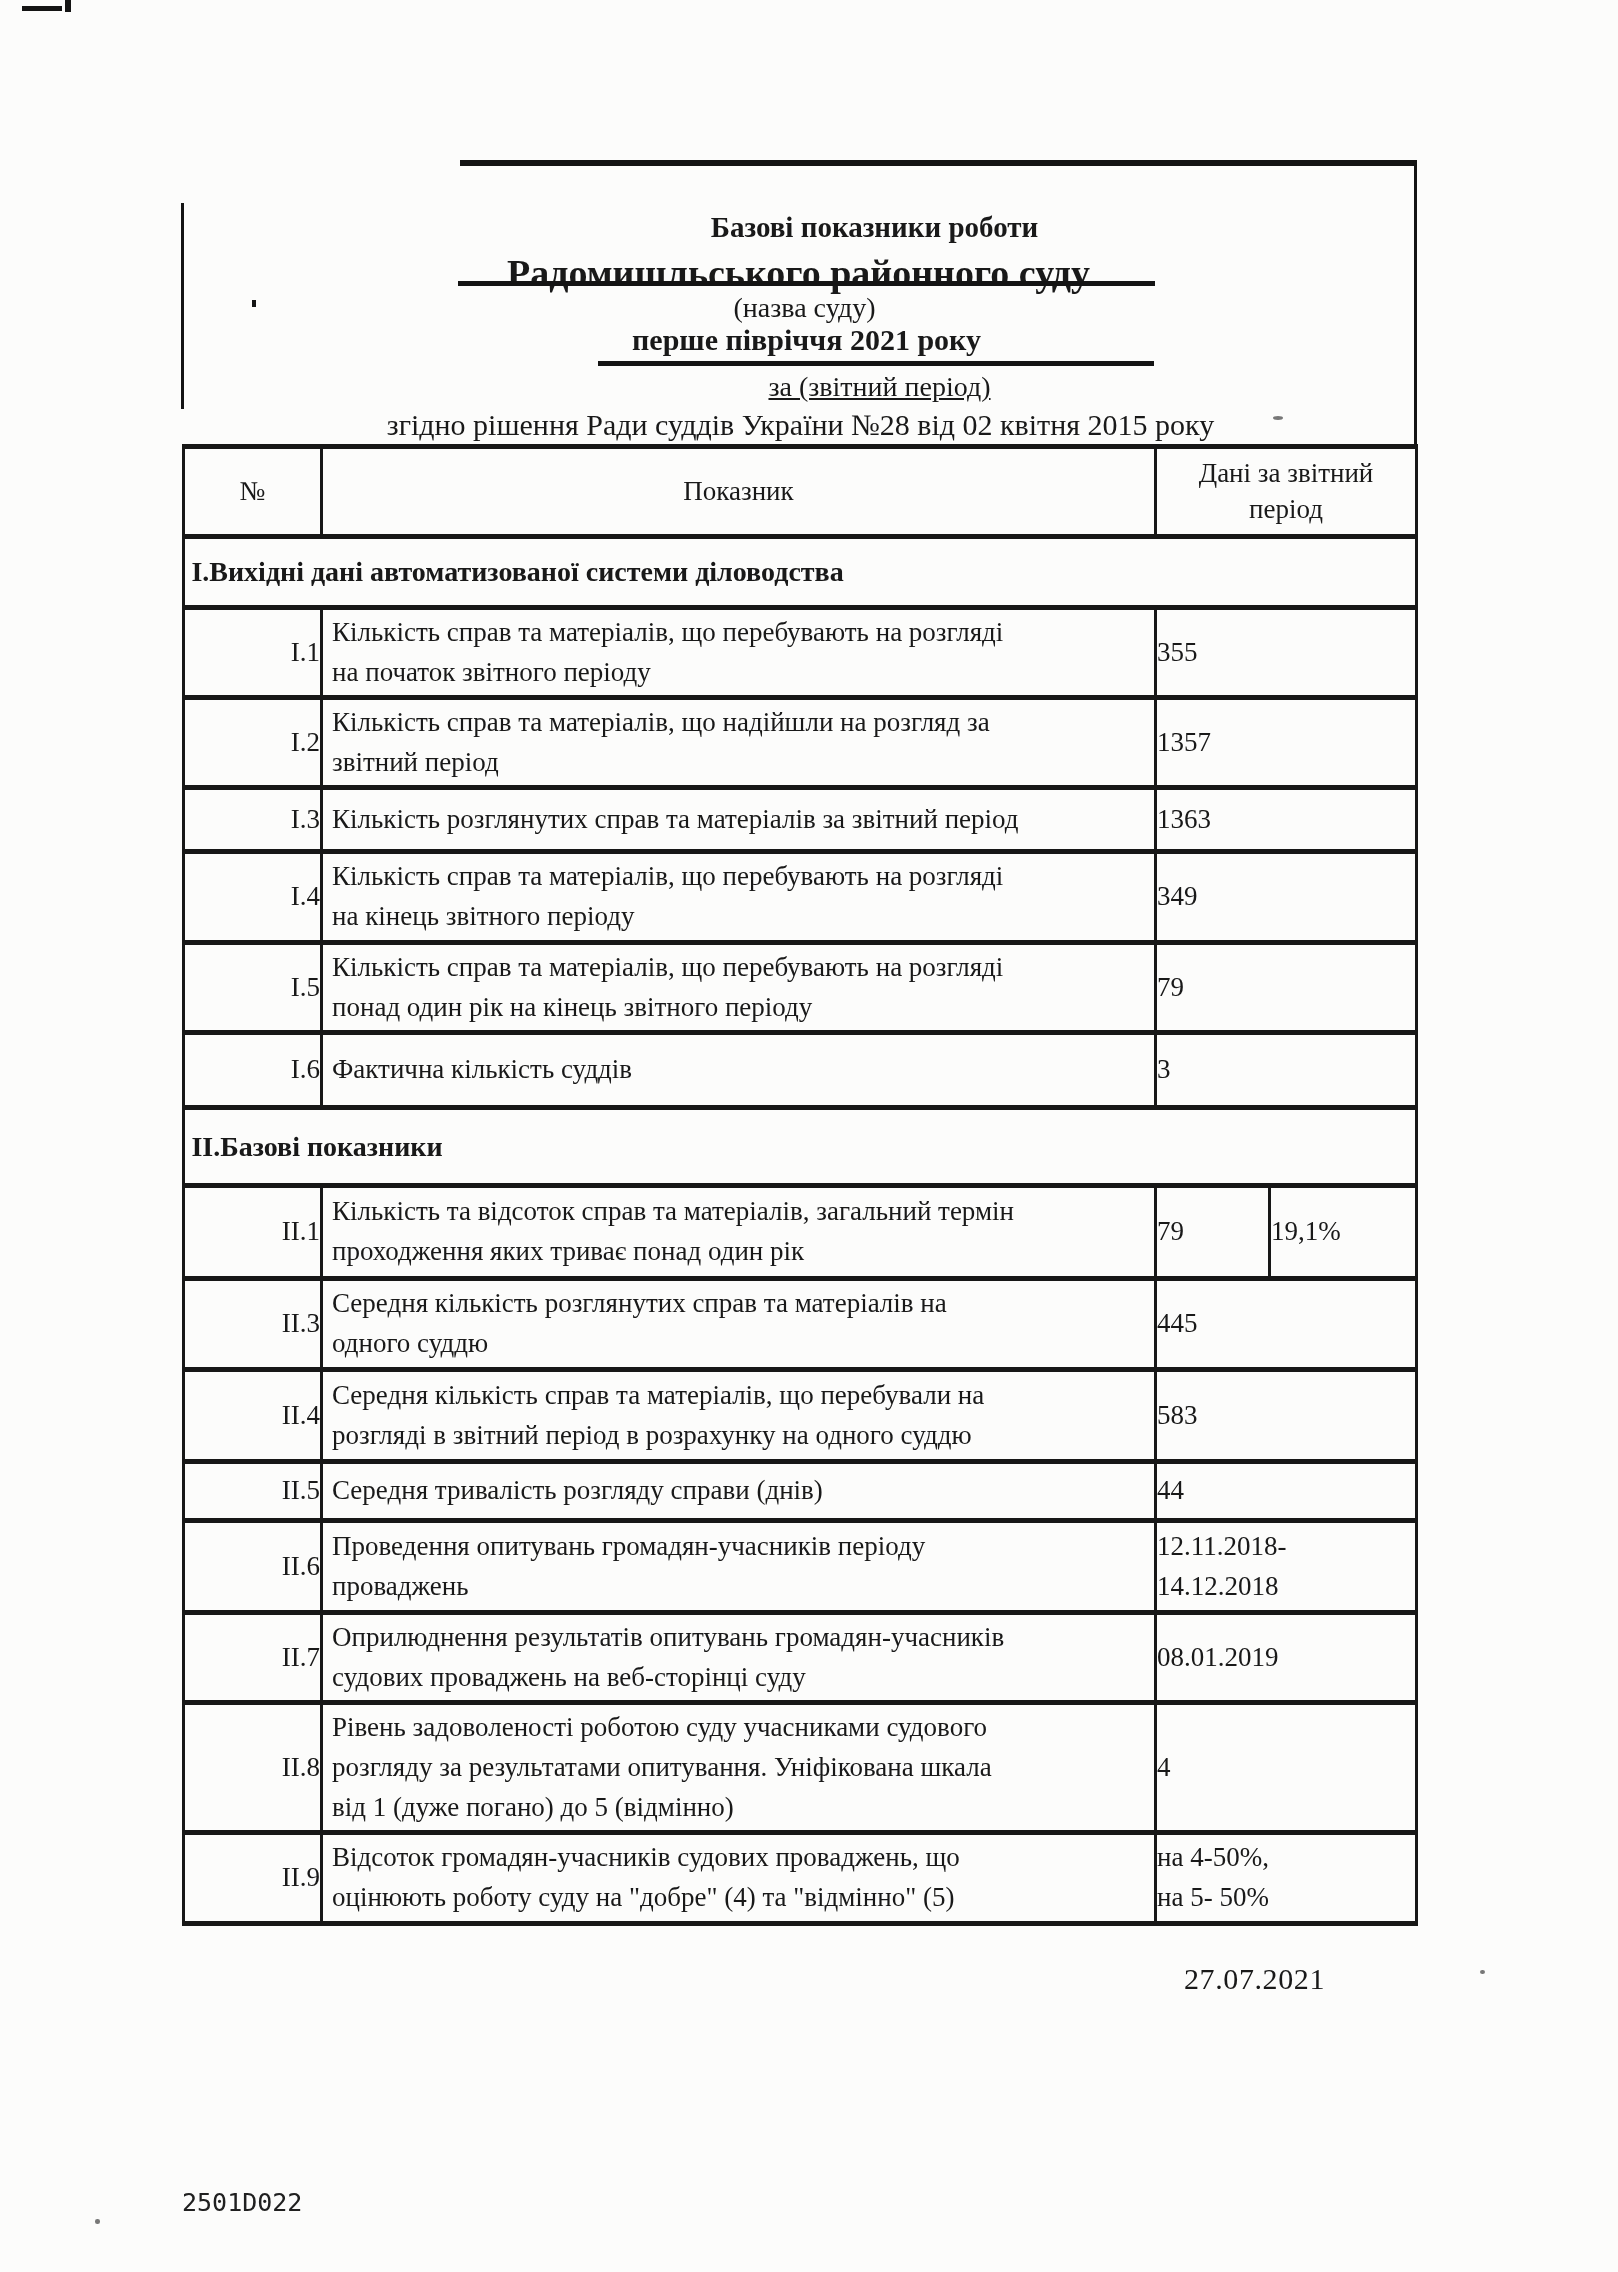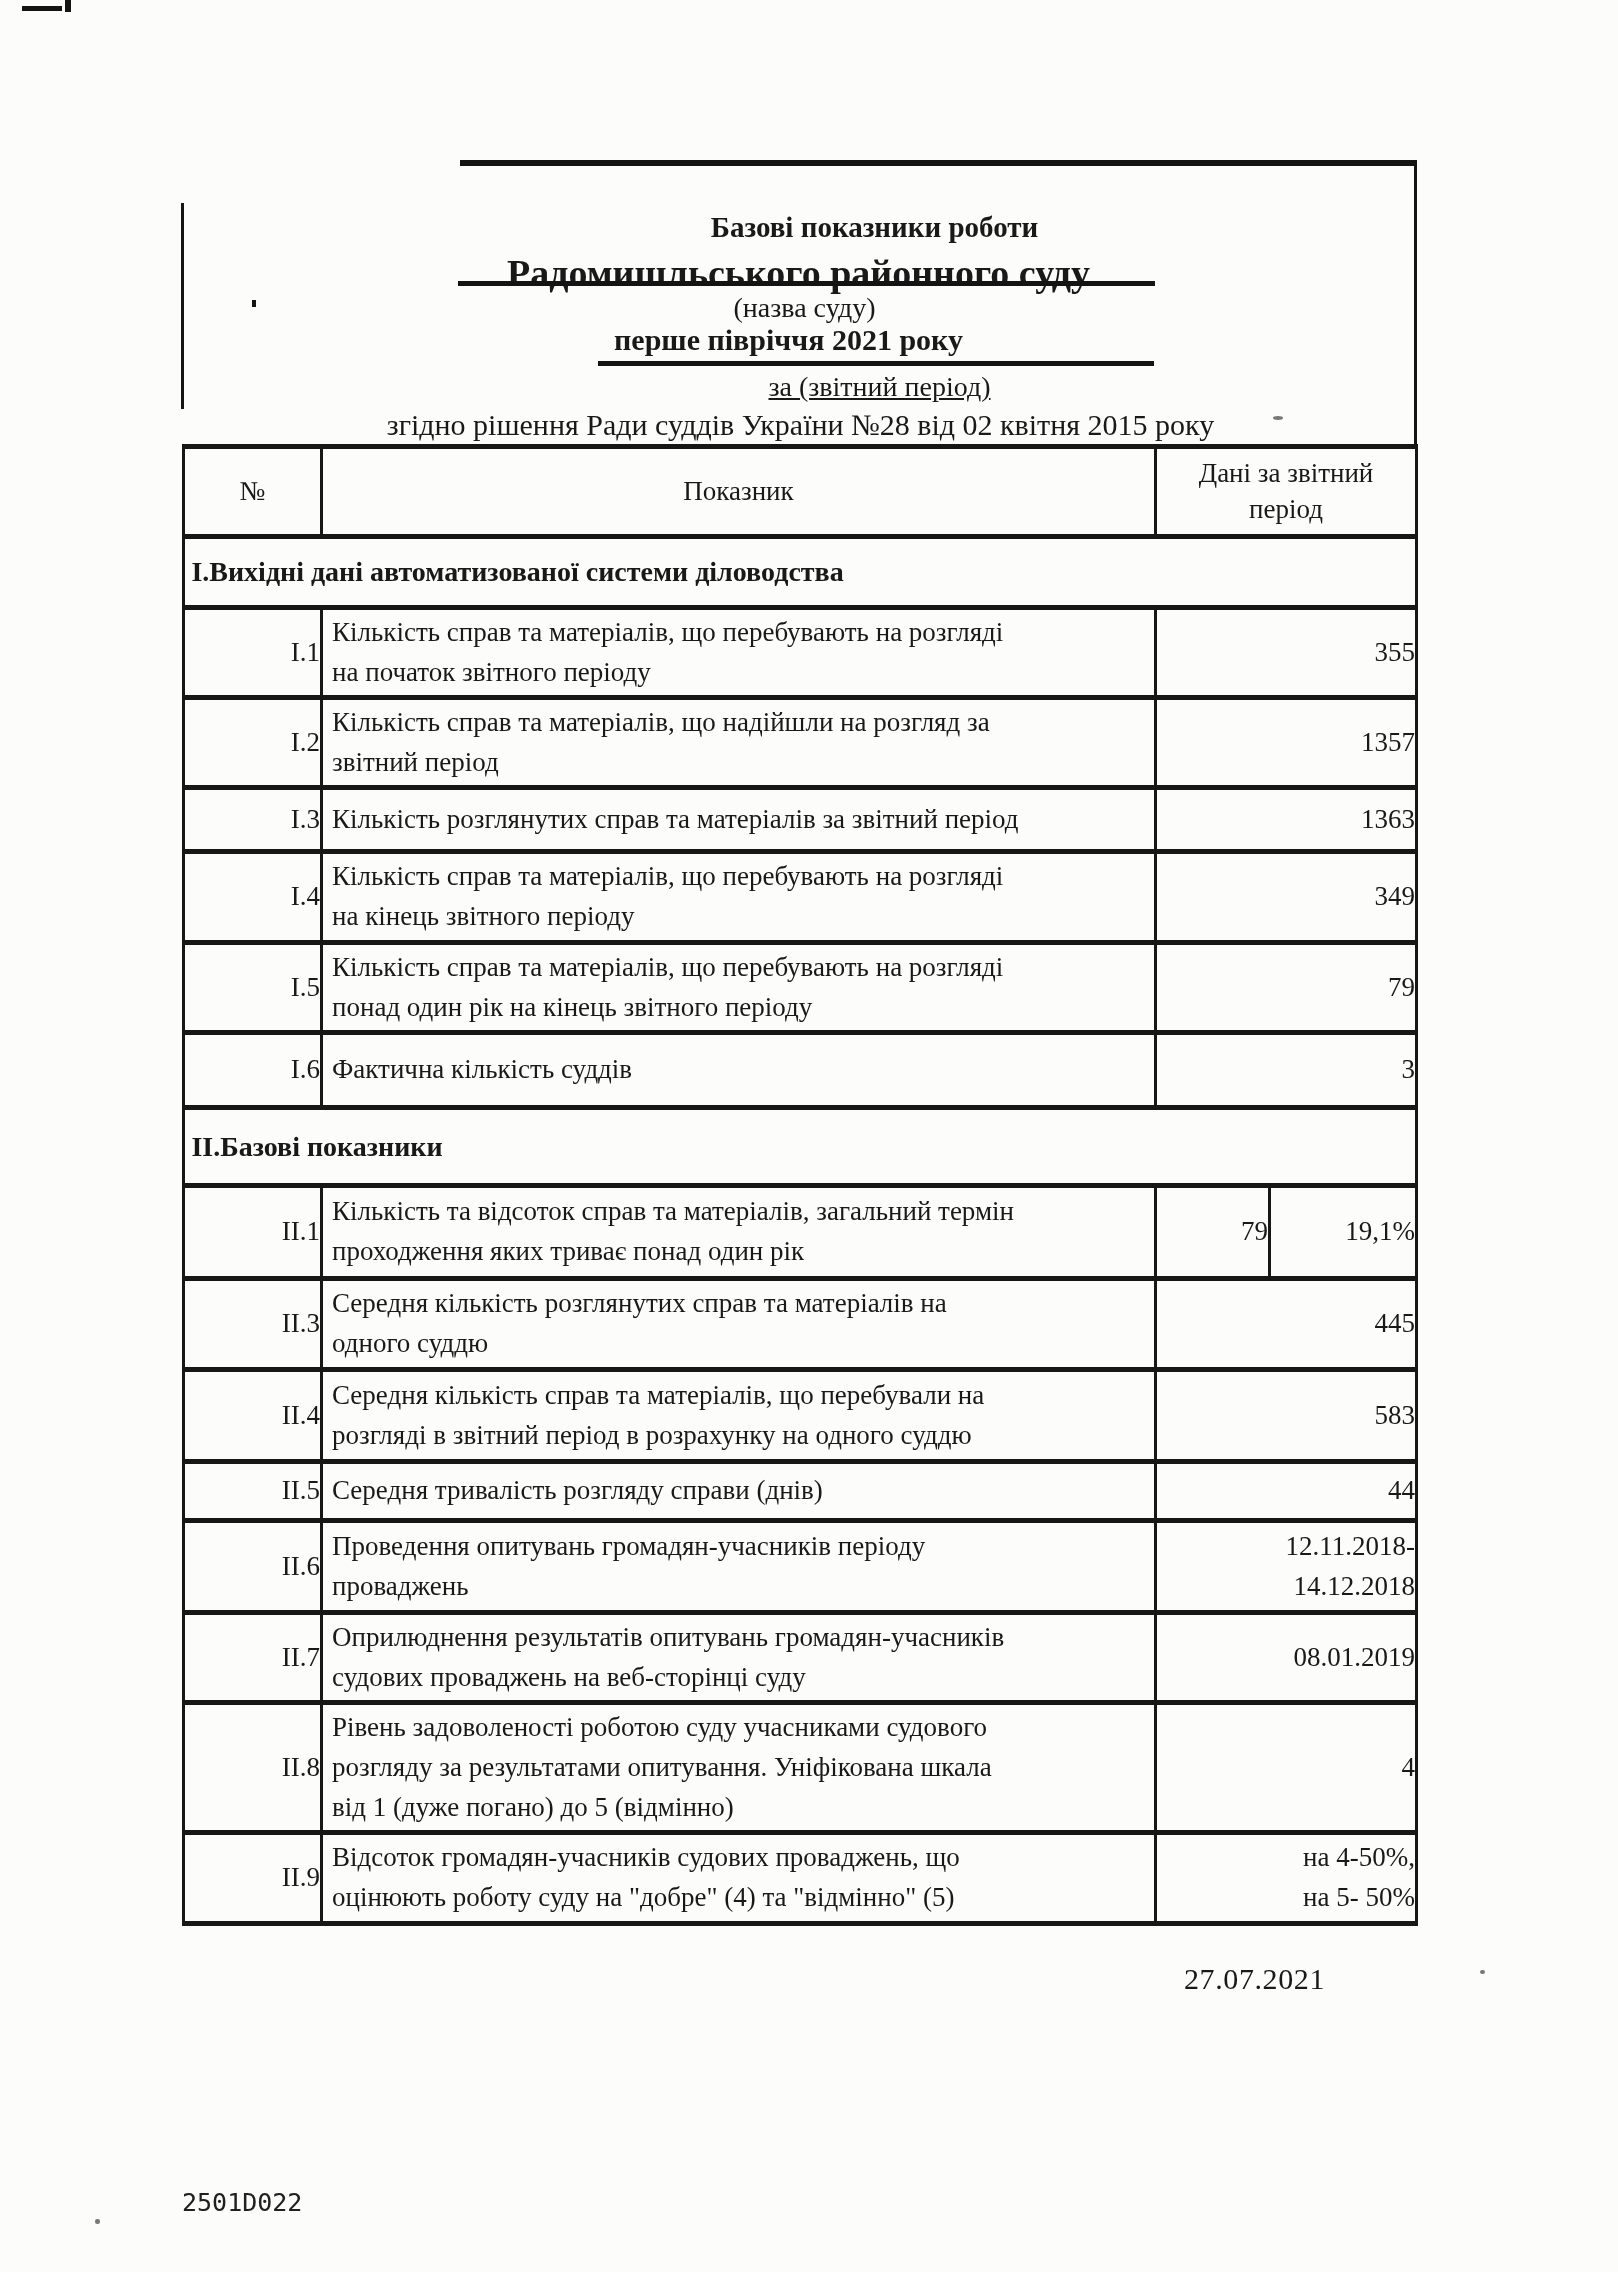--- a/index.html
+++ b/index.html
@@ -32,21 +32,21 @@
     border-top-width:5.1px;
     border-bottom-width:5.1px;
     vertical-align:middle;
     padding:2.6px 0;
     white-space:pre-line;
     line-height:1.48;
     overflow:hidden;
   }
   .doc-table td.num{text-align:right;}
   .doc-table td.ind{text-align:left;padding:2.6px 16.7px 2.6px 9px;}
-  .doc-table td.val{text-align:right;}
+  .doc-table td.val{text-align:left;}
   .doc-table tr.thead td{text-align:center;line-height:1.3;}
   .doc-table tr.section td{
     font-weight:bold;
     font-size:28px;
     text-align:left;
     padding:5.1px 6.4px 5.1px 6.4px;
   }
   .report-date{
     position:absolute;
     left:1184px;top:1962px;
@@ -76,21 +76,21 @@
   <div class="speck" style="left:95px;top:2219px;width:4.5px;height:4.5px;"></div>
 
   <div class="hline" style="left:460px;top:160px;width:957px;height:6.4px;"></div>
   <div class="vline" style="left:1414px;top:162px;width:3.2px;height:283px;"></div>
   <div class="vline" style="left:181px;top:203px;width:2.6px;height:206px;"></div>
 
   <div class="titleline b" style="left:360px;top:211px;width:1029px;font-size:29px;">Базові показники роботи</div>
   <div class="titleline b" style="left:284px;top:252px;width:1029px;font-size:38px;">Радомишльського районного суду</div>
   <div class="hline" style="left:458px;top:281px;width:697px;height:5.1px;"></div>
   <div class="titleline" style="left:290px;top:292px;width:1029px;font-size:28px;">(назва суду)</div>
-  <div class="titleline b" style="left:274px;top:323px;width:1029px;font-size:30px;">перше півріччя 2021 року</div>
+  <div class="titleline b" style="left:292px;top:323px;width:1029px;font-size:30px;">перше півріччя 2021 року</div>
   <div class="hline" style="left:598px;top:361px;width:556px;height:5.1px;"></div>
   <div class="titleline" style="left:365px;top:371px;width:1029px;font-size:28px;text-decoration:underline;">за (звітний період)</div>
   <div class="titleline" style="left:286px;top:408px;width:1029px;font-size:30px;">згідно рішення Ради суддів України №28 від 02 квітня 2015 року</div>
 
   <table class="doc-table">
     <colgroup>
       <col style="width:138px">
         <col style="width:834px">
         <col style="width:114px">
         <col style="width:147px">

